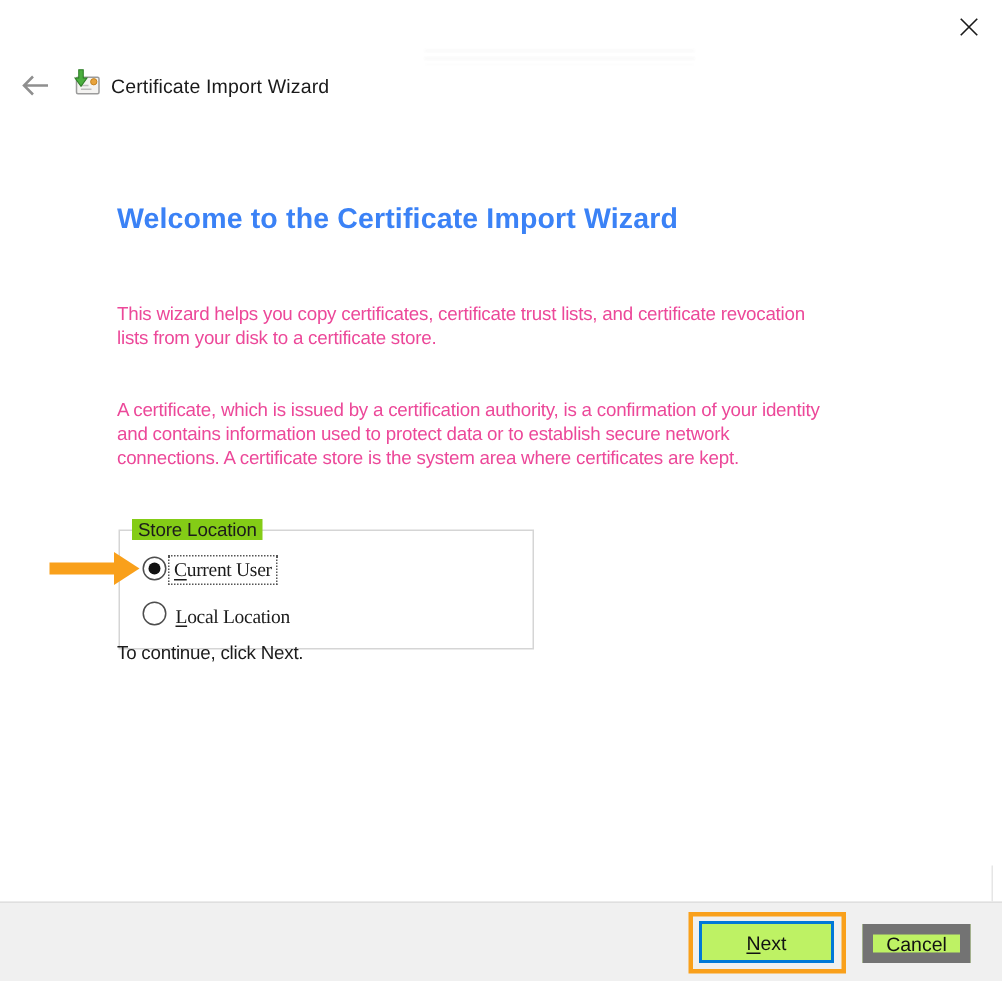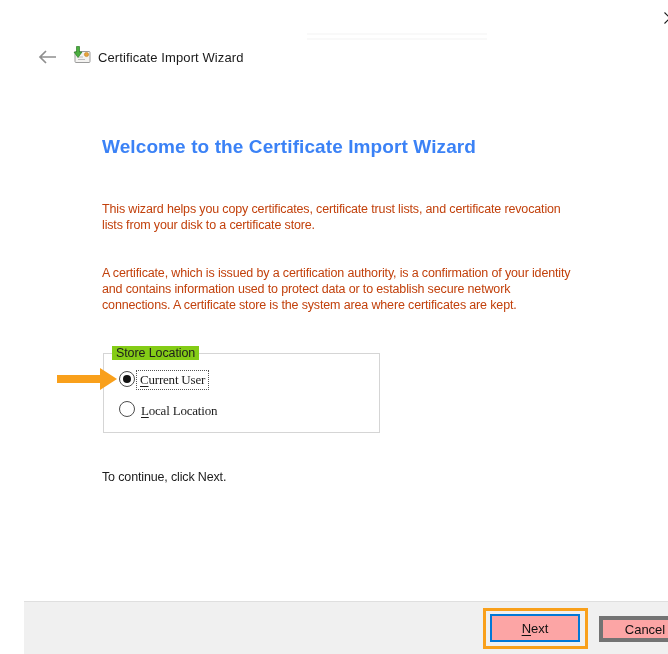--- a/index.html
+++ b/index.html
@@ -4,21 +4,21 @@
 <style>
   * { margin: 0; padding: 0; box-sizing: border-box; }
   html, body { background: #ffffff; }
   body {
     width: 668px; height: 654px;
     font-family: "Liberation Sans", sans-serif;
     color: #1a1a1a;
     position: relative;
     overflow: hidden;
   }
-  .abs { position: absolute; margin-left: 24px; }
+  .abs { position: absolute; }
 
   
   .close-btn {
     left: 634px; top: 8px; width: 24px; height: 24px;
     display: flex; align-items: center; justify-content: center;
     cursor: default;
   }
   .ghost-artifact {
     left: 283px; top: 33px; width: 180px; height: 10px;
     background: repeating-linear-gradient(
@@ -39,26 +39,26 @@
 
   
   .heading {
     left: 78px; top: 136px;
     font-size: 19px; font-weight: bold; color: #3b82f6;
     letter-spacing: 0.1px;
   }
   .para {
     left: 78px; font-size: 12.5px; line-height: 16px;
     letter-spacing: -0.15px;
-    white-space: pre; color: #c2410c;
+    white-space: pre; color: #ec4899;
   }
   .para1 { top: 201px; }
   .para2 { top: 265px; }
   .instruction {
-    left: 78px; top: 470px; font-size: 12.5px; letter-spacing: -0.15px;
+    left: 78px; top: 428px; font-size: 12.5px; letter-spacing: -0.15px;
     color: #1c1c1c;
   }
 
   
   .groupbox {
     left: 79px; top: 353px; width: 277px; height: 80px;
     border: 1px solid #d5d5d5;
   }
   .groupbox-label {
     left: 88px; top: 346px; background: #84cc16; padding: 0 4px;
@@ -101,31 +101,31 @@
     left: 0; top: 601px; width: 668px; height: 53px;
     background: #f0f0f0; border-top: 1px solid #dfdfdf;
   }
   .next-highlight {
     left: 459px; top: 608px; width: 105px; height: 41px;
     border: 3px solid #F9A01B;
   }
   .btn {
     font-family: "Liberation Sans", sans-serif;
     font-size: 13px; color: #111;
-    background: #fca5a5;
+    background: #bef264;
     display: flex; align-items: center; justify-content: center;
     cursor: default;
   }
   .next-btn {
     left: 466px; top: 614px; width: 90px; height: 28px;
     border: 2px solid #0078D7;
   }
   .cancel-btn {
-    left: 575px; top: 616px; width: 92px; height: 26px;
-    border: 4px solid #737373;
+    left: 575px; top: 616px; width: 72px; height: 26px;
+    border: 7px solid #737373;
     text-align: right;
   }
 </style>
 </head>
 <body>
 
 <div class="abs close-btn">
   <span>
     <svg width="14" height="14" viewBox="0 0 14 14">
       <path d="M1.5 1.5 L12.5 12.5 M12.5 1.5 L1.5 12.5" stroke="#1a1a1a" stroke-width="1.1" fill="none"></path>

